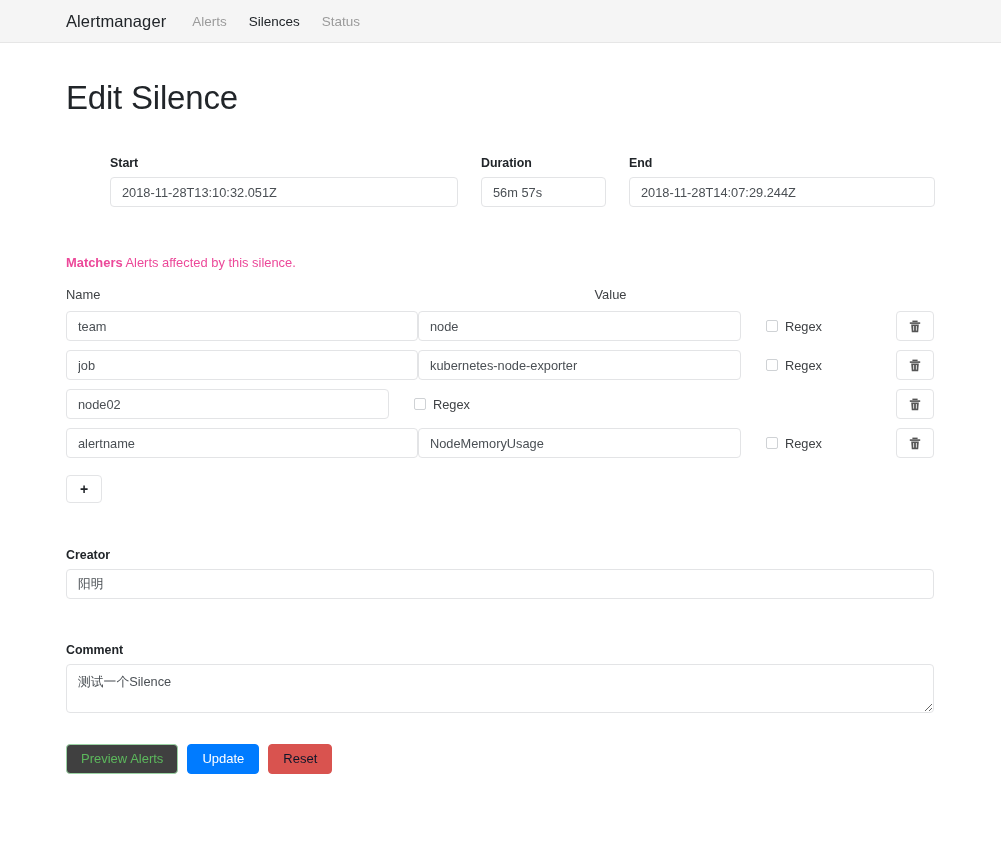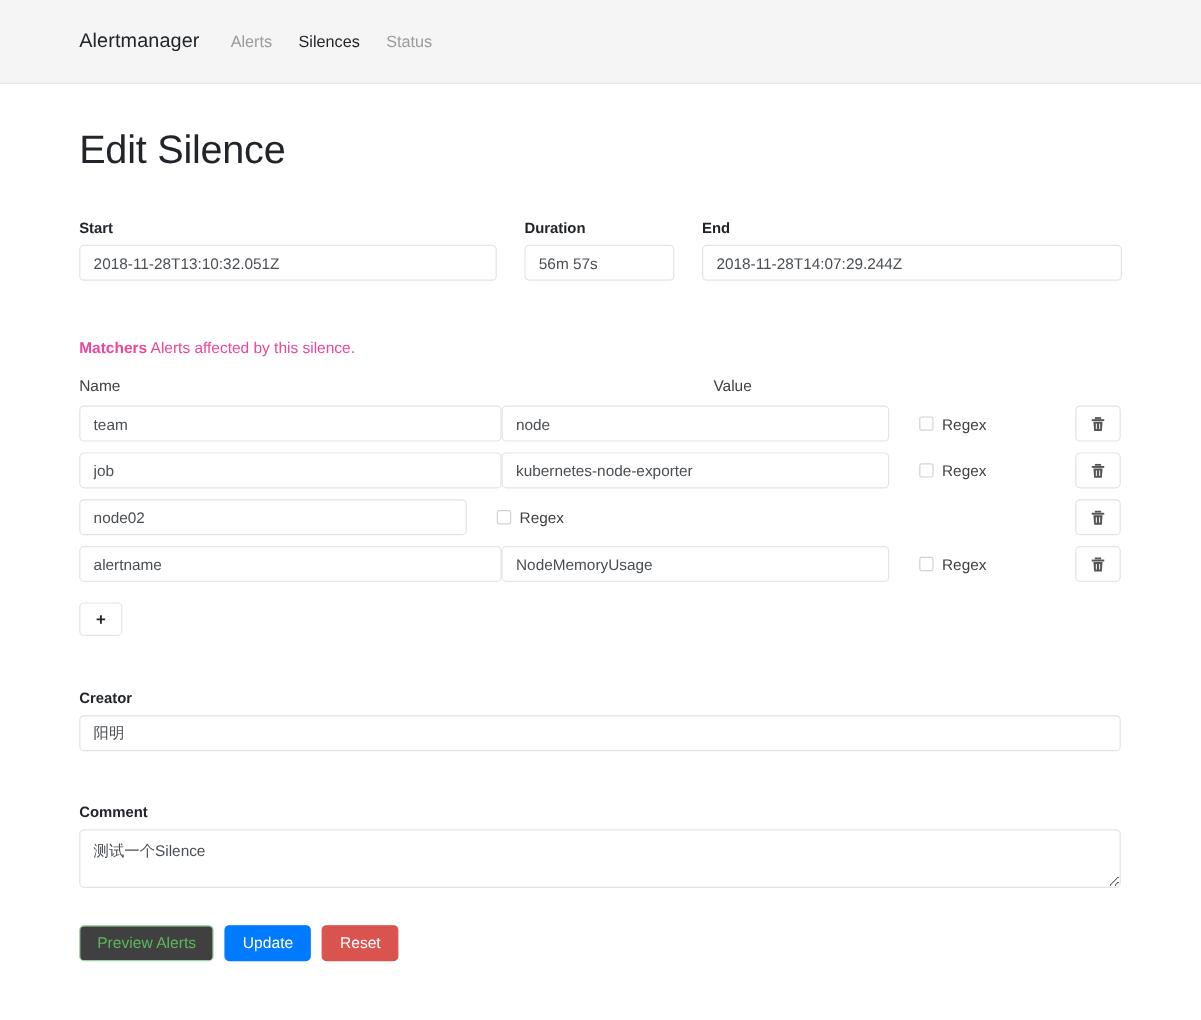--- a/index.html
+++ b/index.html
@@ -9,21 +9,21 @@
     width: 1001px;
     height: 850px;
     background: #ffffff;
     font-family: "Liberation Sans", sans-serif;
     color: #212529;
     overflow: hidden;
   }
 
   
   .navbar {
-    height: 70px;
+    height: 43px;
     background: #f5f5f5;
     border-bottom: 1px solid #e6e6e6;
     display: flex;
     align-items: center;
     padding-left: 66px;
   }
   .brand {
     font-size: 16.5px;
     color: #212529;
     letter-spacing: .1px;
@@ -45,20 +45,21 @@
     font-weight: normal;
     color: #212529;
     margin: 36px 0 0 0;
     letter-spacing: -.2px;
   }
 
   
   .row-times {
     display: flex;
     margin-top: 39px;
+    margin-left: 44px;
   }
   .fld-label {
     font-size: 12.4px;
     font-weight: bold;
     color: #212529;
     display: block;
     margin-bottom: 7px;
   }
   .input {
     height: 30px;
@@ -183,21 +184,21 @@
     border-radius: 4px;
     font-size: 13px;
     padding: 0 14px;
     cursor: pointer;
     font-family: "Liberation Sans", sans-serif;
     line-height: 28px;
     border: 1px solid transparent;
   }
   .btn-preview { background: #404040; border-color: #9bd3a4; color: #5cb85c; }
   .btn-update  { background: #007bff; border-color: #007bff; color: #ffffff; }
-  .btn-reset   { background: #d9534f; border-color: #d9534f; color: #ffffff; }
+  .btn-reset   { background: #d9534f; border-color: #d9534f; color: #0f172a; }
 </style>
 </head>
 <body>
 
 <div class="navbar">
   <div class="brand">Alertmanager</div>
   <div class="nav-links">
     <a class="nav-link">Alerts</a>
     <a class="nav-link active">Silences</a>
     <a class="nav-link">Status</a>

